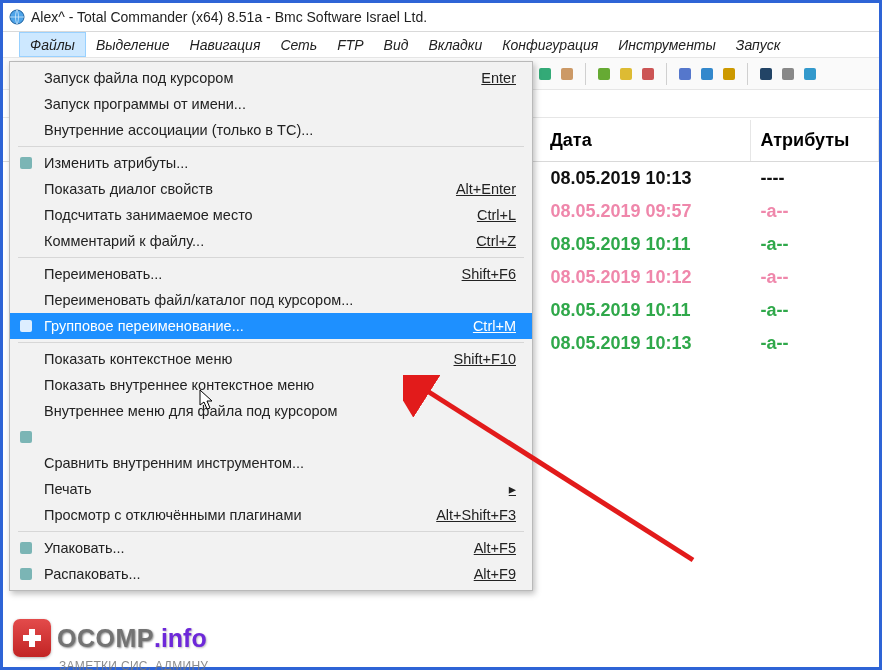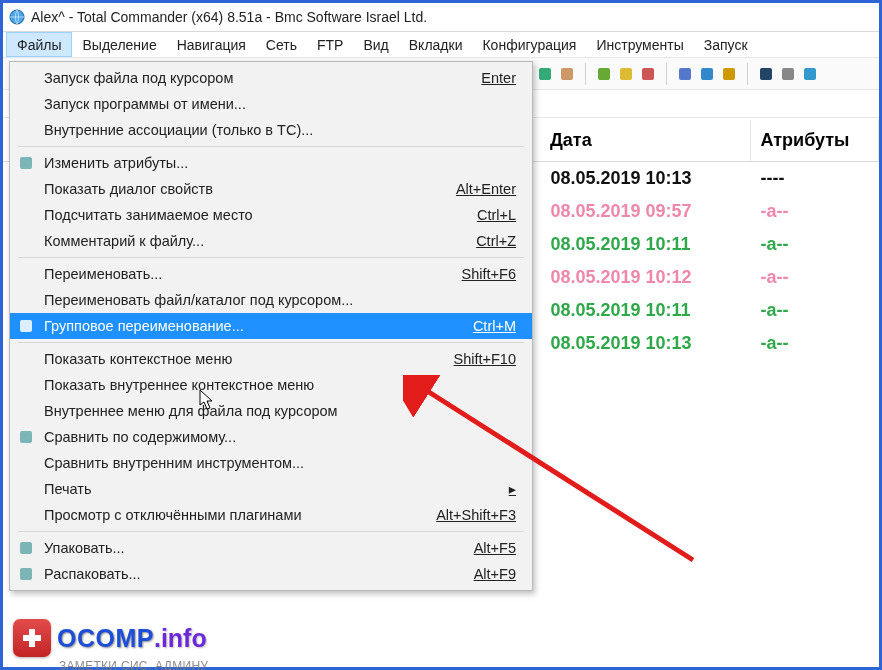--- a/index.html
+++ b/index.html
@@ -30,21 +30,22 @@
     width: 16px; height: 16px;
     display: inline-flex; align-items: center; justify-content: center;
     margin-right: 6px;
   }
   
   .menubar {
     height: 26px;
     background: #fff;
     border-bottom: 1px solid #e6e6e6;
     display: flex; align-items: stretch;
-    padding-left: 3px;
+    padding-left: 16px;
+    font-style: italic;
   }
   .menubar .mitem {
     padding: 0 10px;
     display: flex; align-items: center;
     font-size: 14px;
     color: #222;
     cursor: default;
     position: relative;
     white-space: nowrap;
   }
@@ -177,21 +178,21 @@
   .watermark .wm-icon {
     width: 38px; height: 38px;
     background: linear-gradient(#e34b4b,#c22424);
     border-radius: 7px;
     display: flex; align-items: center; justify-content: center;
     margin-right: 6px;
     box-shadow: 0 1px 3px rgba(0,0,0,0.3);
   }
   .watermark .wm-text1 {
     font-size: 25px; font-weight: 700;
-    color: #1d4ed8;
+    color: #737373;
     text-shadow: 1px 1px 2px rgba(0,0,0,0.45);
     letter-spacing: 0.5px;
   }
   .watermark .wm-text2 {
     font-size: 25px; font-weight: 700;
     color: #6d28d9;
     text-shadow: 1px 1px 2px rgba(0,0,0,0.25);
   }
   .watermark .sub {
     position: absolute;
@@ -399,21 +400,20 @@
       </div>
       <div class="row">
         <span>Внутреннее меню для файла под курсором</span>
       </div>
       <div class="row">
         <span class="ricon">
           <svg width="14" height="14">
             <rect x="1" y="1" width="12" height="12" rx="2" fill="#6aa" opacity="0.85"></rect>
           </svg>
         </span>
-        <span>Сравнить по содержимому...</span>
       </div>
       <div class="row">
         <span>Сравнить внутренним инструментом...</span>
       </div>
       <div class="row">
         <span>Печать</span>
         <span class="shortcut">▸</span>
       </div>
       <div class="row">
         <span>Просмотр с отключёнными плагинами</span>

